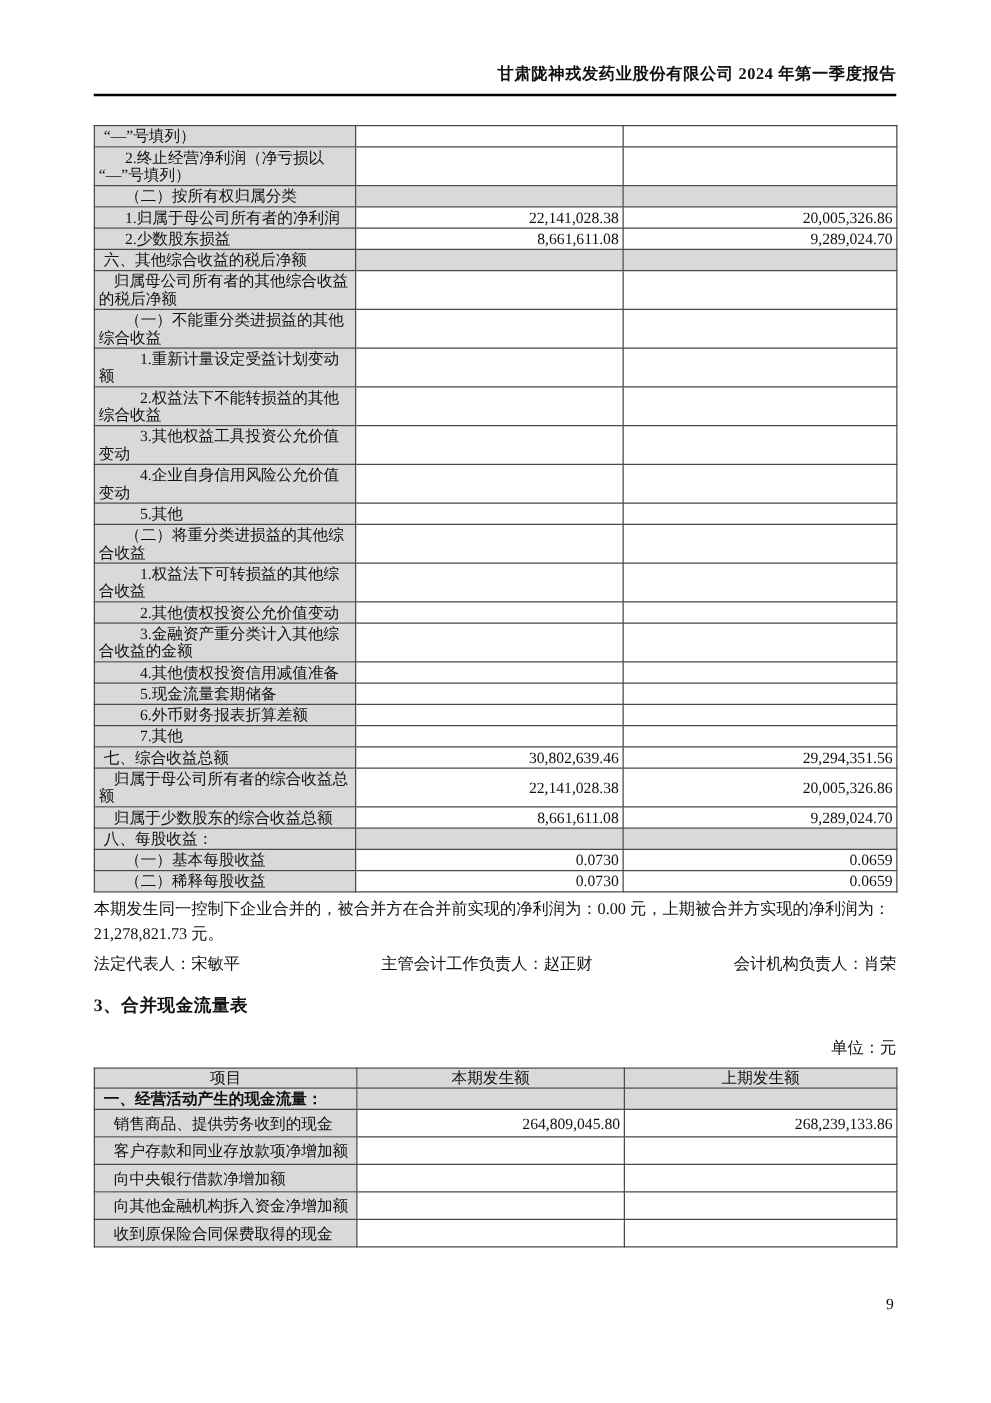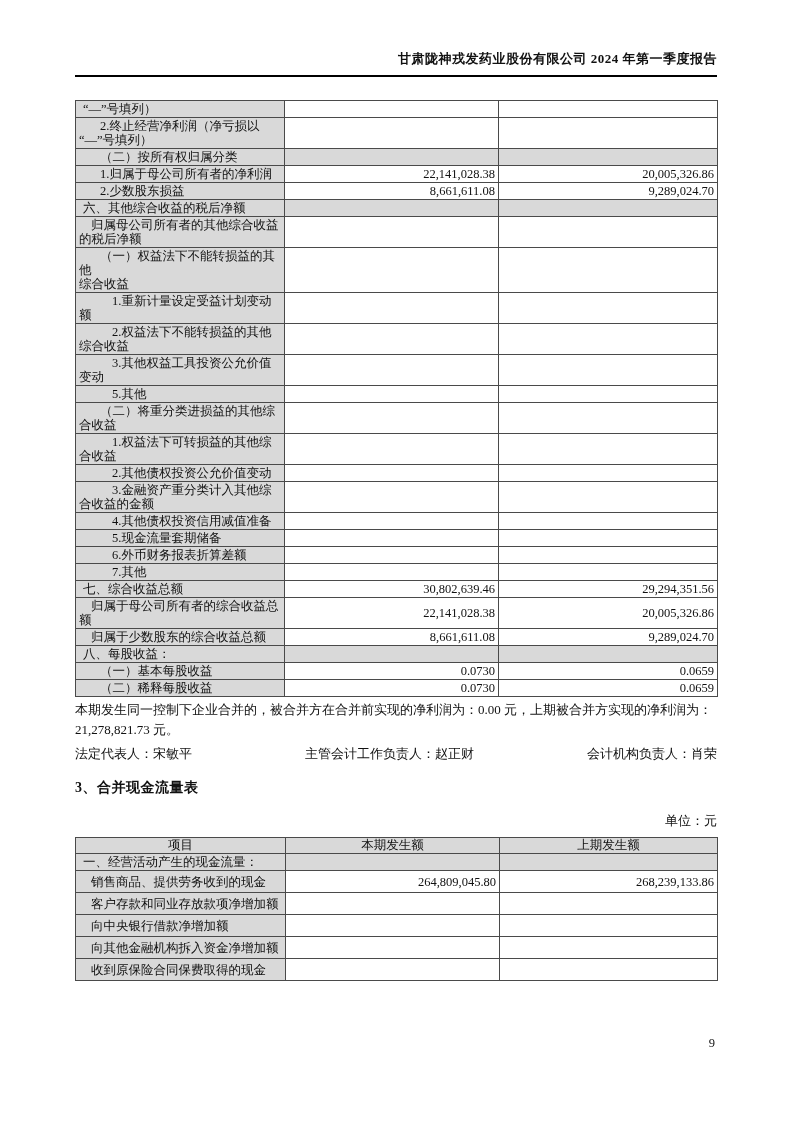--- a/index.html
+++ b/index.html
@@ -76,21 +76,21 @@
     text-align:right;
     font-size:13px;
   }
   .t2{margin-top:7px;}
   .t2 thead td{
     text-align:center;
     background:#d9d9d9;
     padding-top:0;padding-bottom:1px;
   }
   .t2 tbody td{padding-top:3.5px;padding-bottom:3.5px;}
-  .t2 tbody tr.cat td{padding-top:1px;padding-bottom:1px;}
+  .t2 tbody tr.cat td{padding-top:1px;padding-bottom:1px;font-weight:bold;}
   .page-number{
     position:absolute;
     right:78px;
     top:1036px;
     font-size:12.5px;
   }
 </style>
 </head>
 <body>
 
@@ -138,39 +138,45 @@
           <td class="val"></td>
           <td class="val"></td>
         </tr>
         <tr>
           <td class="lbl ind1">归属母公司所有者的其他综合收益
 的税后净额</td>
           <td class="val"></td>
           <td class="val"></td>
         </tr>
         <tr>
-          <td class="lbl ind2">（一）权益法下不能转损益的其他
+          <td class="lbl ind2">（一）不能重分类进损益的其他
 综合收益</td>
           <td class="val"></td>
           <td class="val"></td>
         </tr>
         <tr>
           <td class="lbl ind3">1.重新计量设定受益计划变动
 额</td>
           <td class="val"></td>
           <td class="val"></td>
         </tr>
         <tr>
           <td class="lbl ind3">2.权益法下不能转损益的其他
 综合收益</td>
           <td class="val"></td>
           <td class="val"></td>
         </tr>
         <tr>
           <td class="lbl ind3">3.其他权益工具投资公允价值
+变动</td>
+          <td class="val"></td>
+          <td class="val"></td>
+        </tr>
+        <tr>
+          <td class="lbl ind3">4.企业自身信用风险公允价值
 变动</td>
           <td class="val"></td>
           <td class="val"></td>
         </tr>
         <tr>
           <td class="lbl ind3">5.其他</td>
           <td class="val"></td>
           <td class="val"></td>
         </tr>
         <tr>

